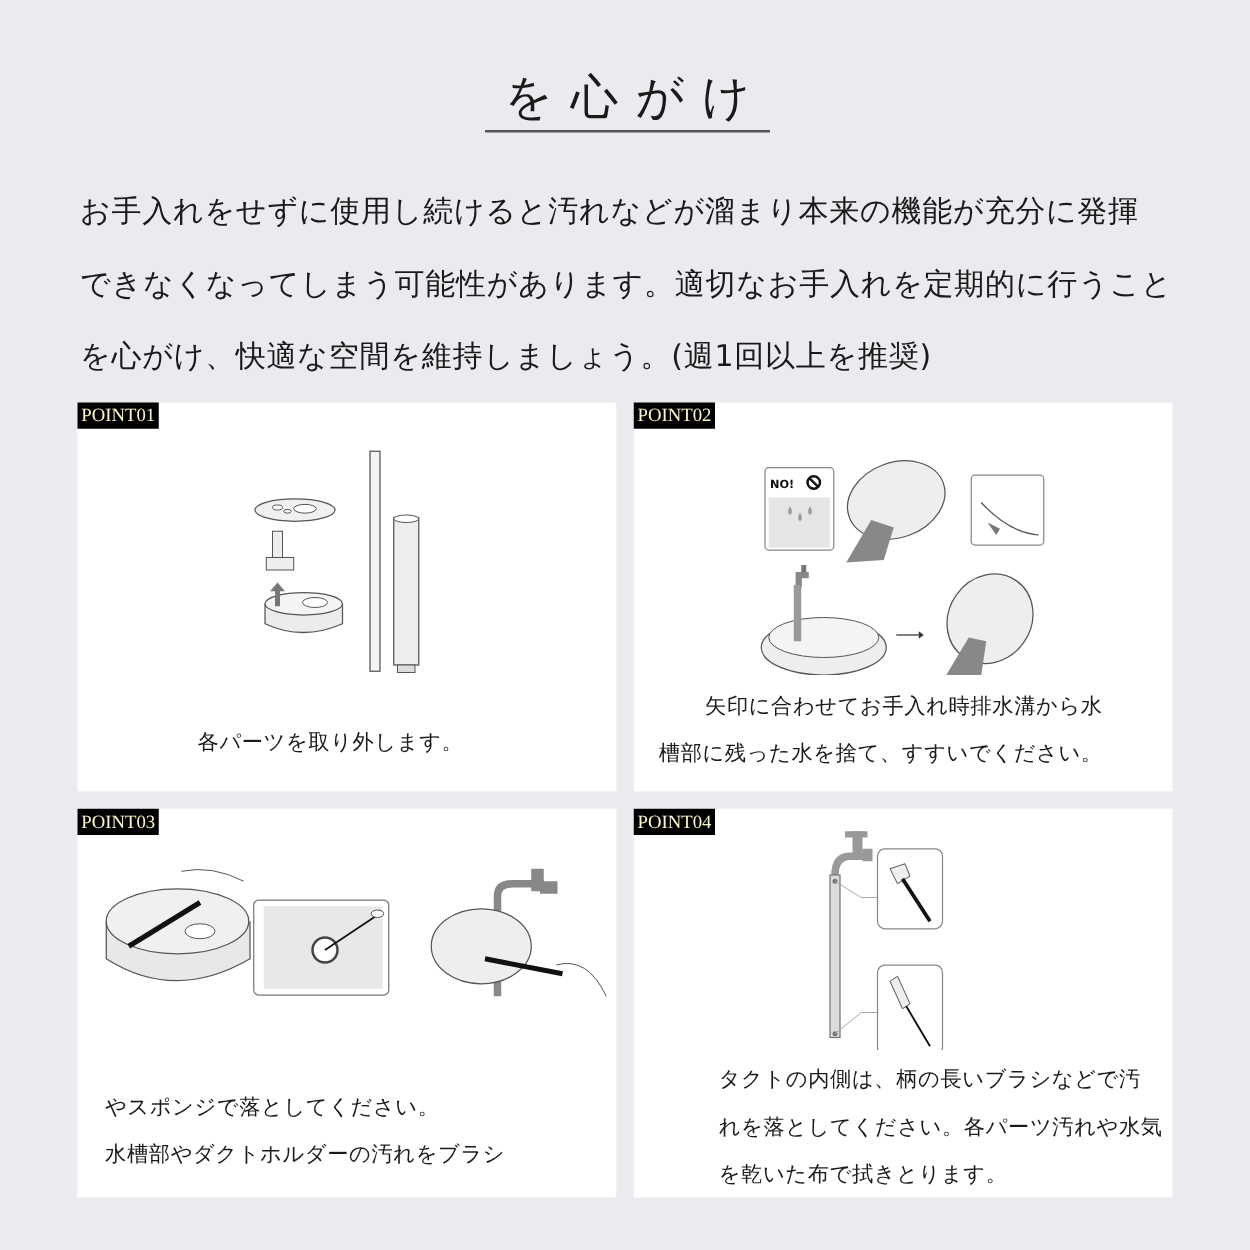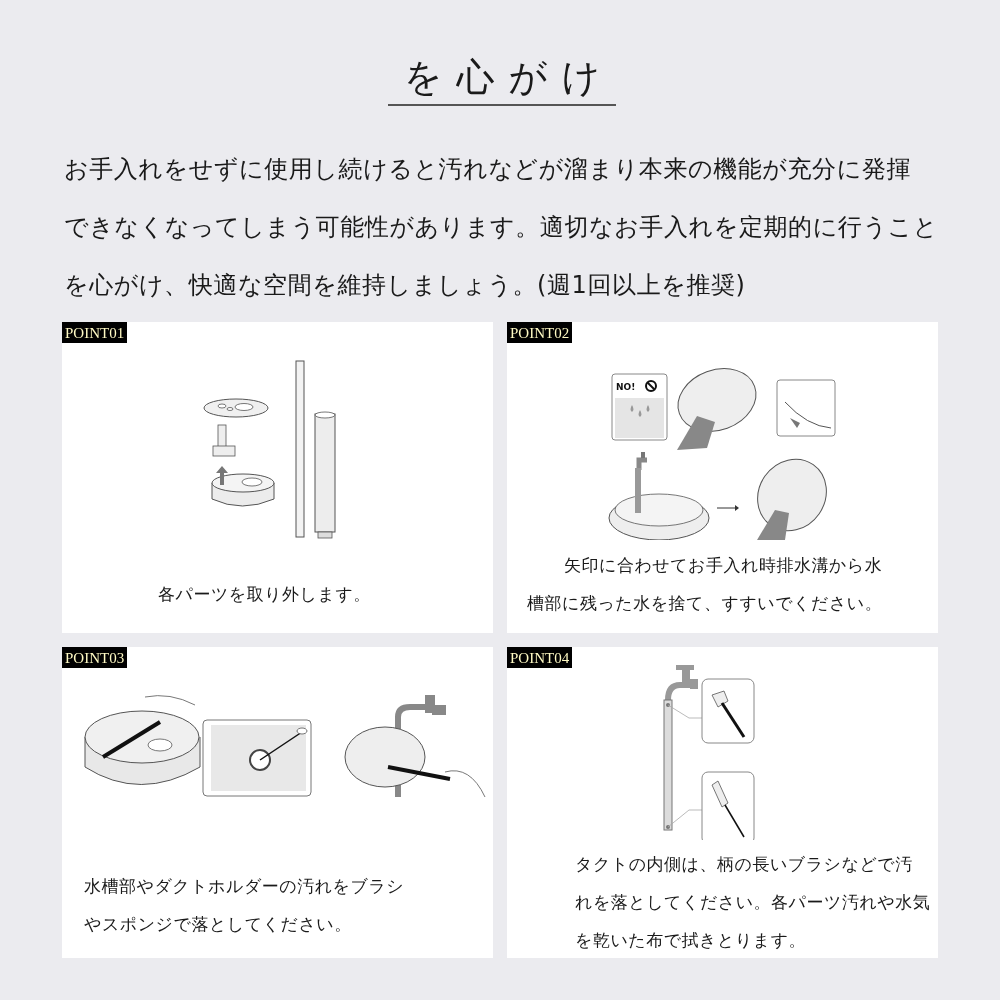--- a/index.html
+++ b/index.html
@@ -108,22 +108,22 @@
     <ellipse cx="222" cy="44" rx="5" ry="3" fill="#fff" stroke="#555" stroke-width="0.8"></ellipse>
 
     <path d="M318 110 L318 30 Q318 20 330 20 L355 20" fill="none" stroke="#888" stroke-width="6"></path>
     <rect x="345" y="8" width="10" height="18" fill="#888"></rect>
     <rect x="352" y="18" width="14" height="10" fill="#888"></rect>
     <ellipse cx="305" cy="70" rx="40" ry="30" fill="#eee" stroke="#555" stroke-width="1"></ellipse>
     <line x1="308" y1="80" x2="370" y2="92" stroke="#111" stroke-width="4"></line>
     <path d="M365 85 Q390 78 405 110" fill="none" stroke="#555" stroke-width="0.8"></path>
   </svg>
   <div class="caption" style="left:22px;top:220px;">
+    <p>やスポンジで落としてください。</p>
     <p>水槽部やダクトホルダーの汚れをブラシ</p>
-    <p>やスポンジで落としてください。</p>
   </div>
 </div>
 
 <div class="card" style="left:507px;top:647px;">
   <div class="badge">POINT04</div>
   <svg style="left:155px;top:8px;" width="110" height="185" viewBox="0 0 110 185">
 
     <path d="M6 45 Q6 30 18 30 L30 30" fill="none" stroke="#999" stroke-width="6"></path>
     <rect x="20" y="10" width="8" height="18" fill="#999"></rect>
     <rect x="14" y="10" width="18" height="5" fill="#999"></rect>

